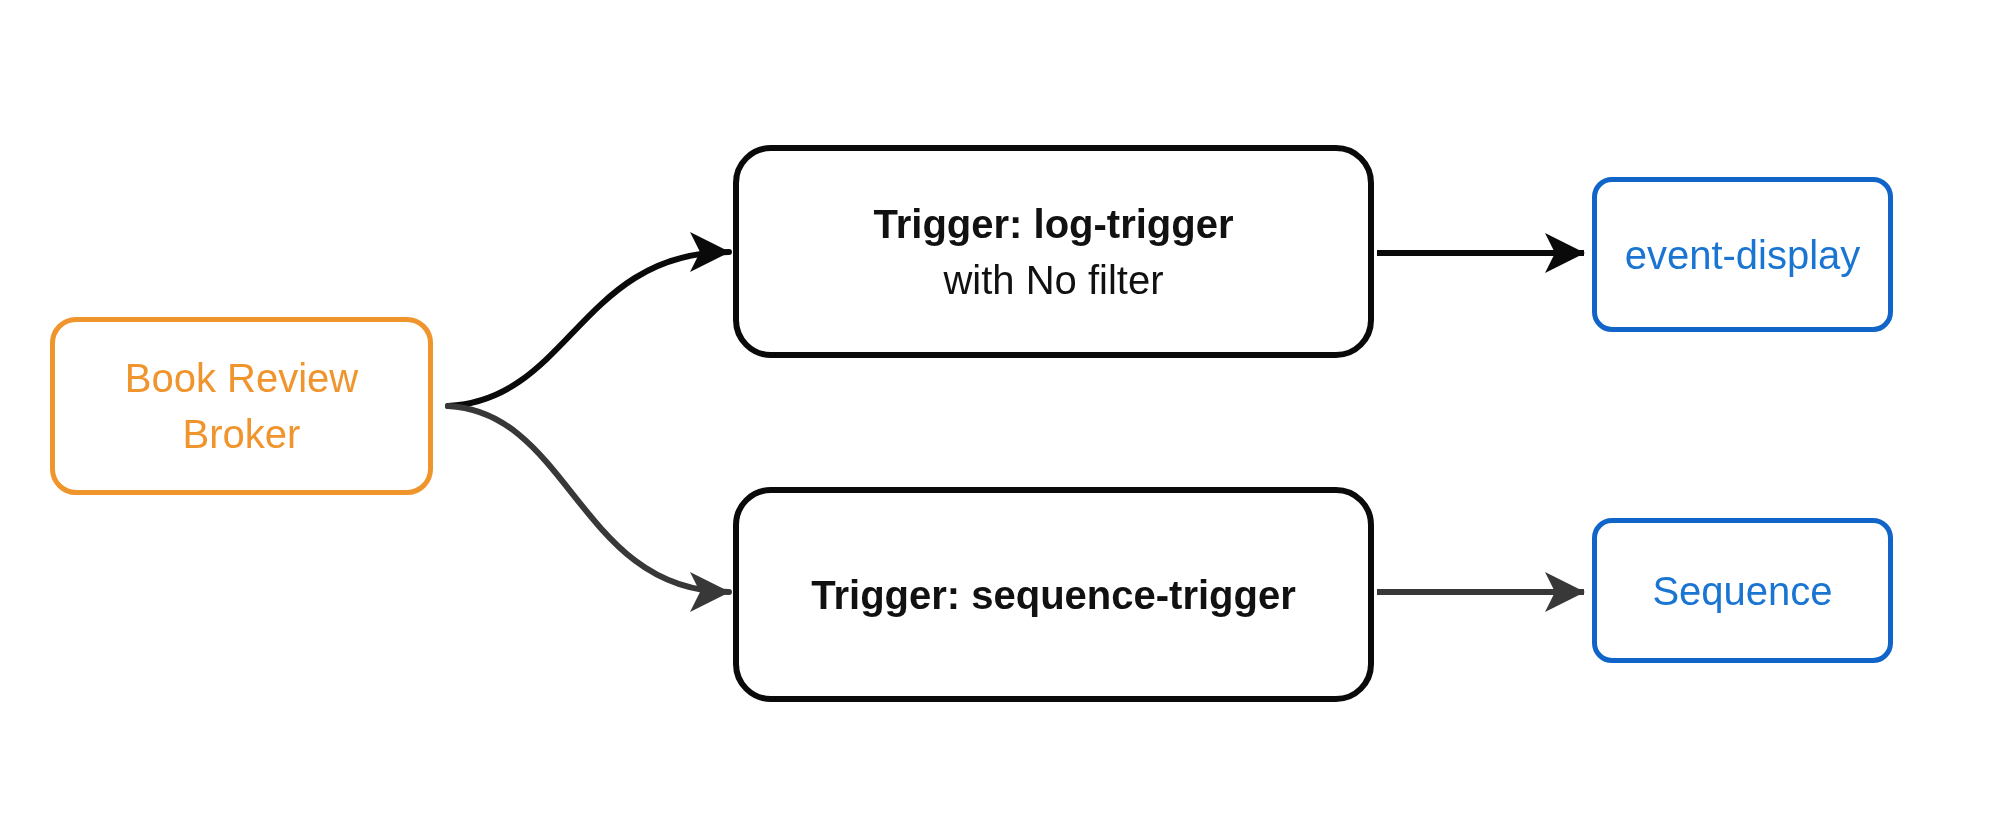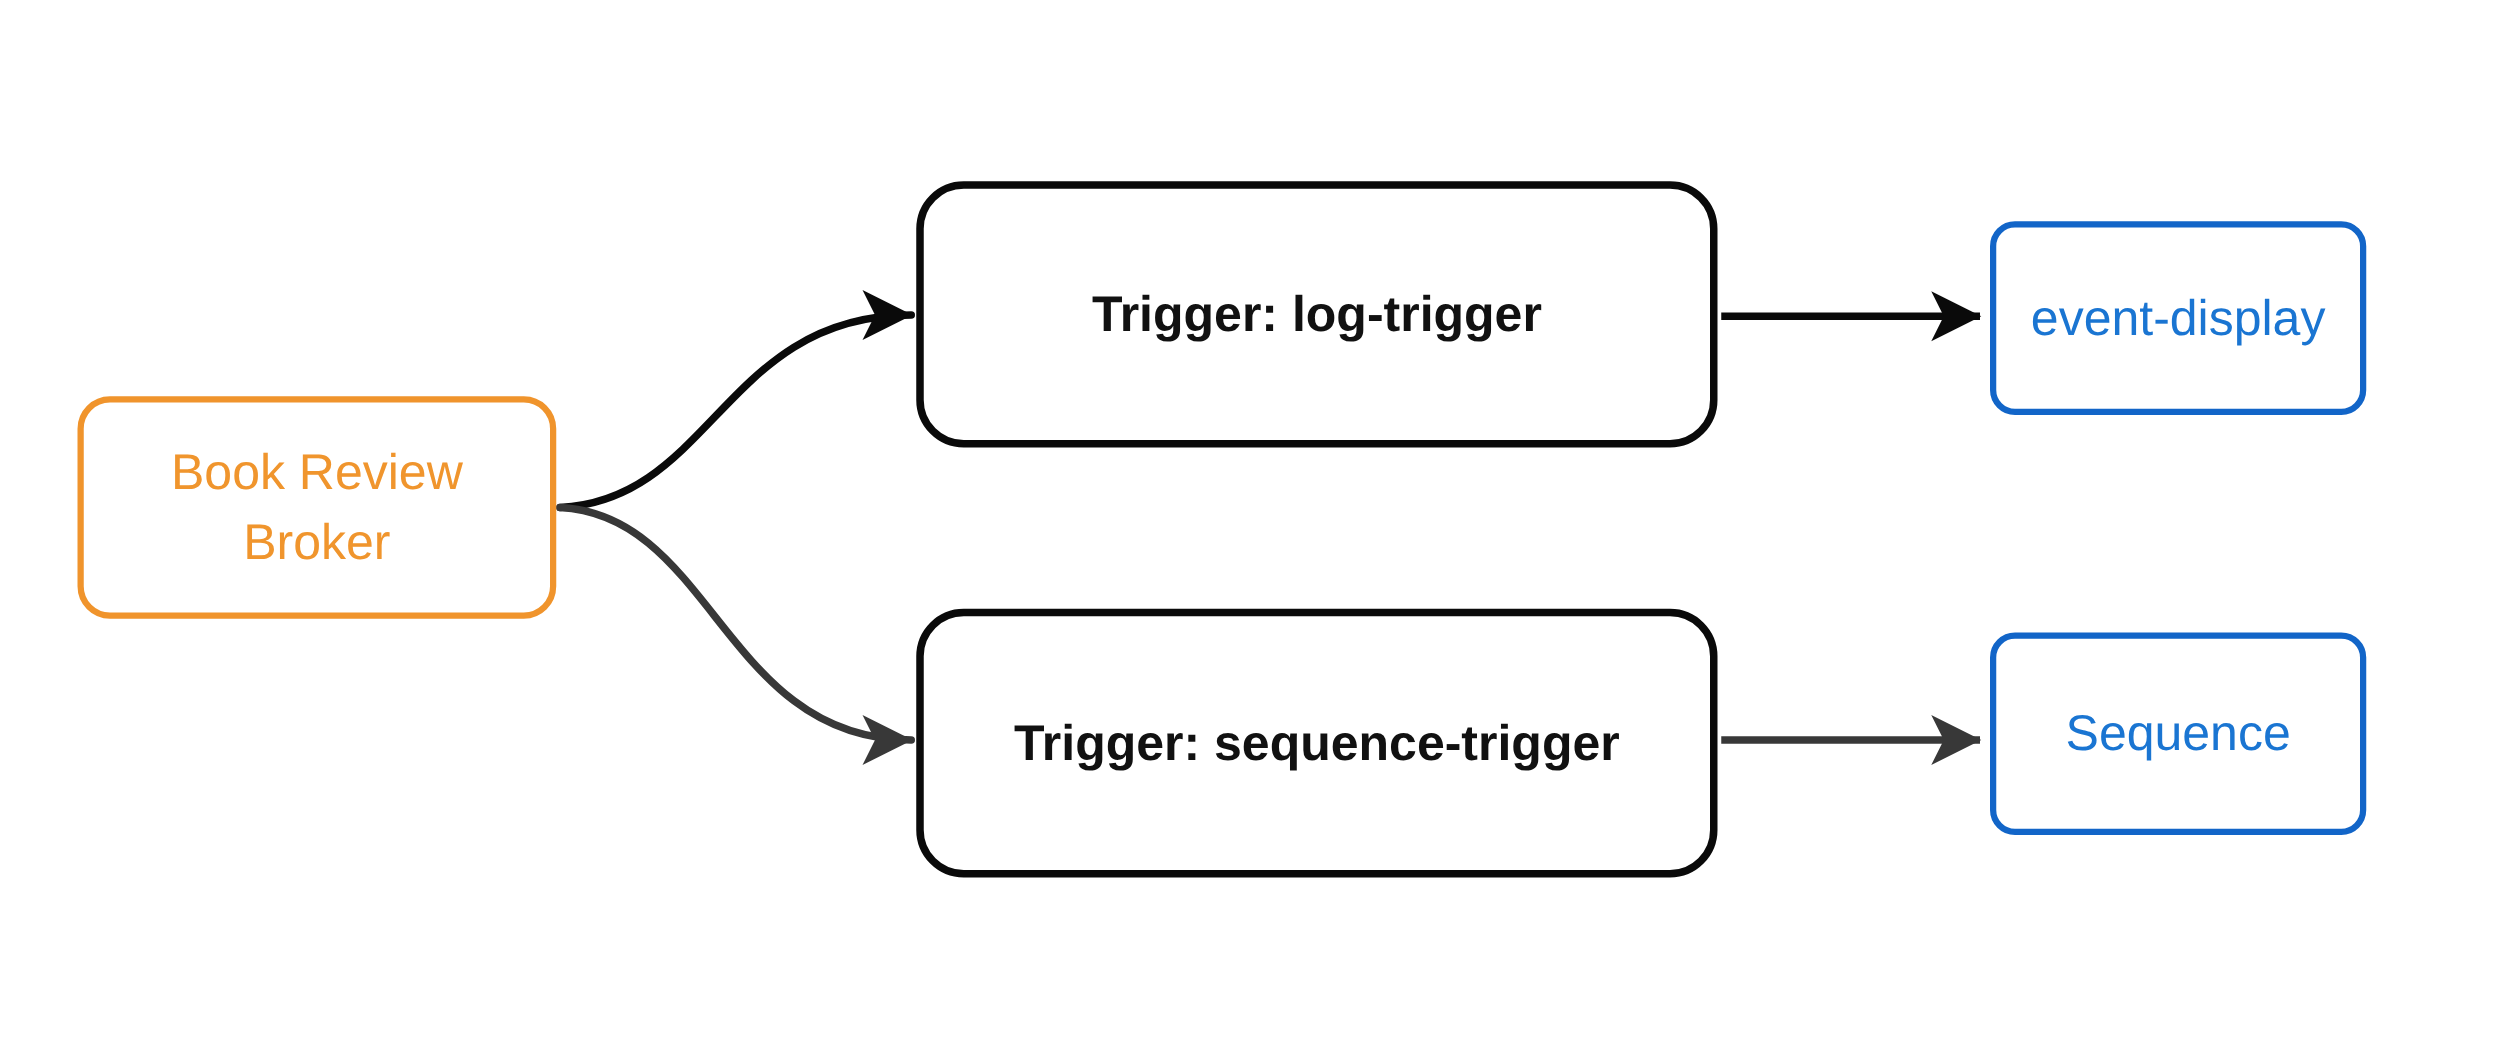--- a/index.html
+++ b/index.html
@@ -22,21 +22,21 @@
     box-sizing: border-box;
     background: #ffffff;
     display: flex;
     flex-direction: column;
     align-items: center;
     justify-content: center;
     text-align: center;
     line-height: 1.4;
   }
   .node-broker {
-    left: 62px; top: 317px;
+    left: 50px; top: 317px;
     width: 383px; height: 178px;
     border: 5px solid #F0942C;
     border-radius: 26px;
     color: #F0952D;
     font-size: 40px;
   }
   .node-trigger {
     left: 733px;
     width: 641px;
     border: 6px solid #0A0A0A;
@@ -50,21 +50,21 @@
   .trigger-title { font-weight: bold; }
   .node-sink {
     left: 1592px;
     width: 301px;
     border: 5px solid #1265C8;
     border-radius: 20px;
     color: #1A75D2;
     font-size: 40px;
   }
   .node-event-display { top: 177px; height: 155px; }
-  .node-sequence { top: 506px; height: 162px; }
+  .node-sequence { top: 518px; height: 145px; }
 </style>
 </head>
 <body>
 
 <div class="canvas">
 
   <svg class="edges-layer" width="1999" height="831" viewBox="0 0 1999 831" xmlns="http://www.w3.org/2000/svg">
     <defs>
       <marker id="arrow-black" viewBox="0 0 44 44" markerUnits="userSpaceOnUse" markerWidth="44" markerHeight="44" refX="41" refY="22" orient="auto">
         <path d="M2,2 L42,22 L2,42 L12,22 Z" fill="#0A0A0A"></path>
@@ -83,20 +83,21 @@
     <path d="M1377,592 L1584,592" fill="none" stroke-width="6" stroke-linecap="butt" marker-end="url(#arrow-gray)" stroke="#383838"></path>
   </svg>
 
   <div class="node node-broker">
     <div>Book Review</div>
     <div>Broker</div>
   </div>
 
   <div class="node node-trigger node-trigger-log">
     <div class="trigger-title">Trigger: log-trigger</div>
+    <div class="trigger-subtitle">with No filter</div>
   </div>
 
   <div class="node node-trigger node-trigger-sequence">
     <div class="trigger-title">Trigger: sequence-trigger</div>
   </div>
 
   <div class="node node-sink node-event-display">
     <div>event-display</div>
   </div>
 

